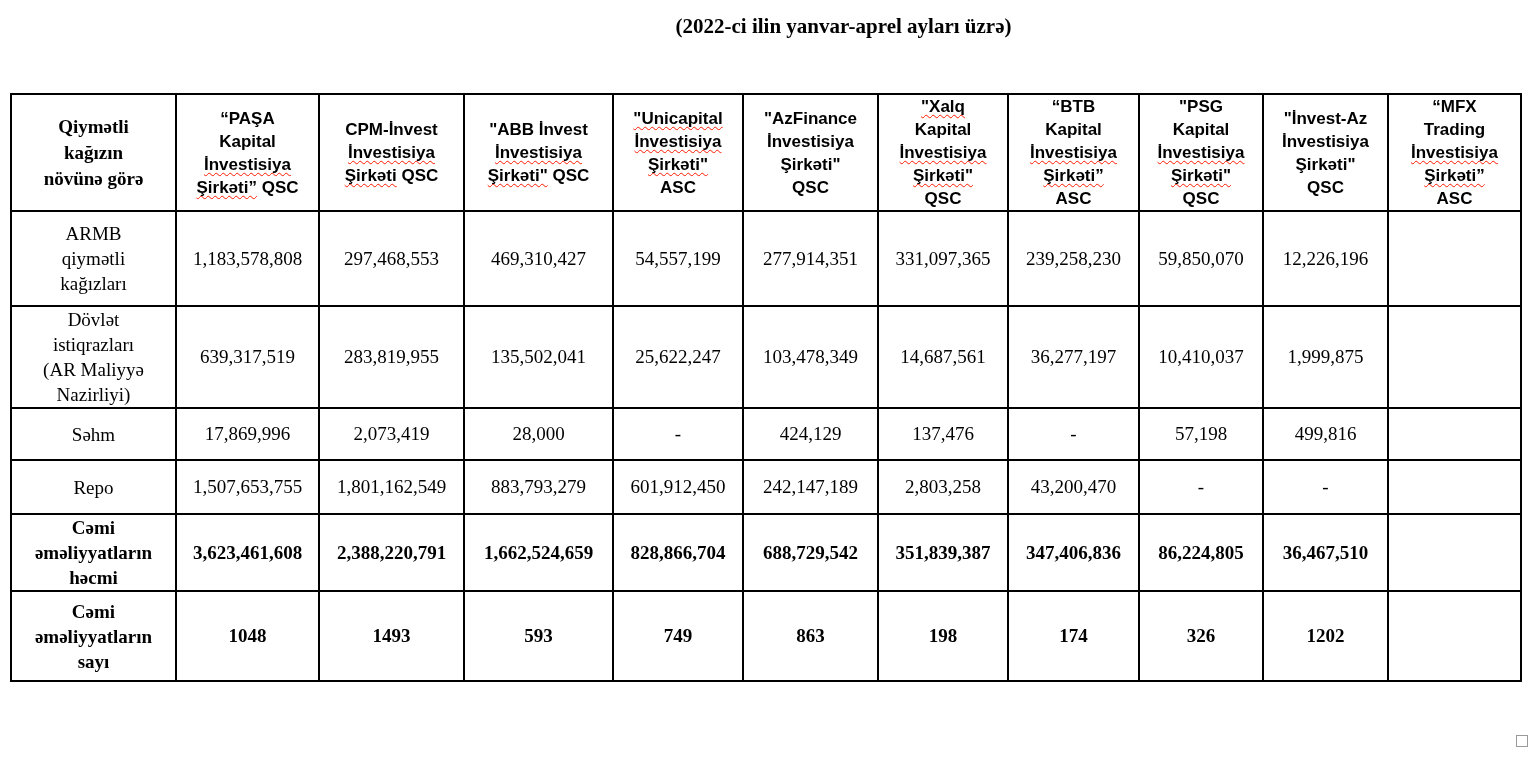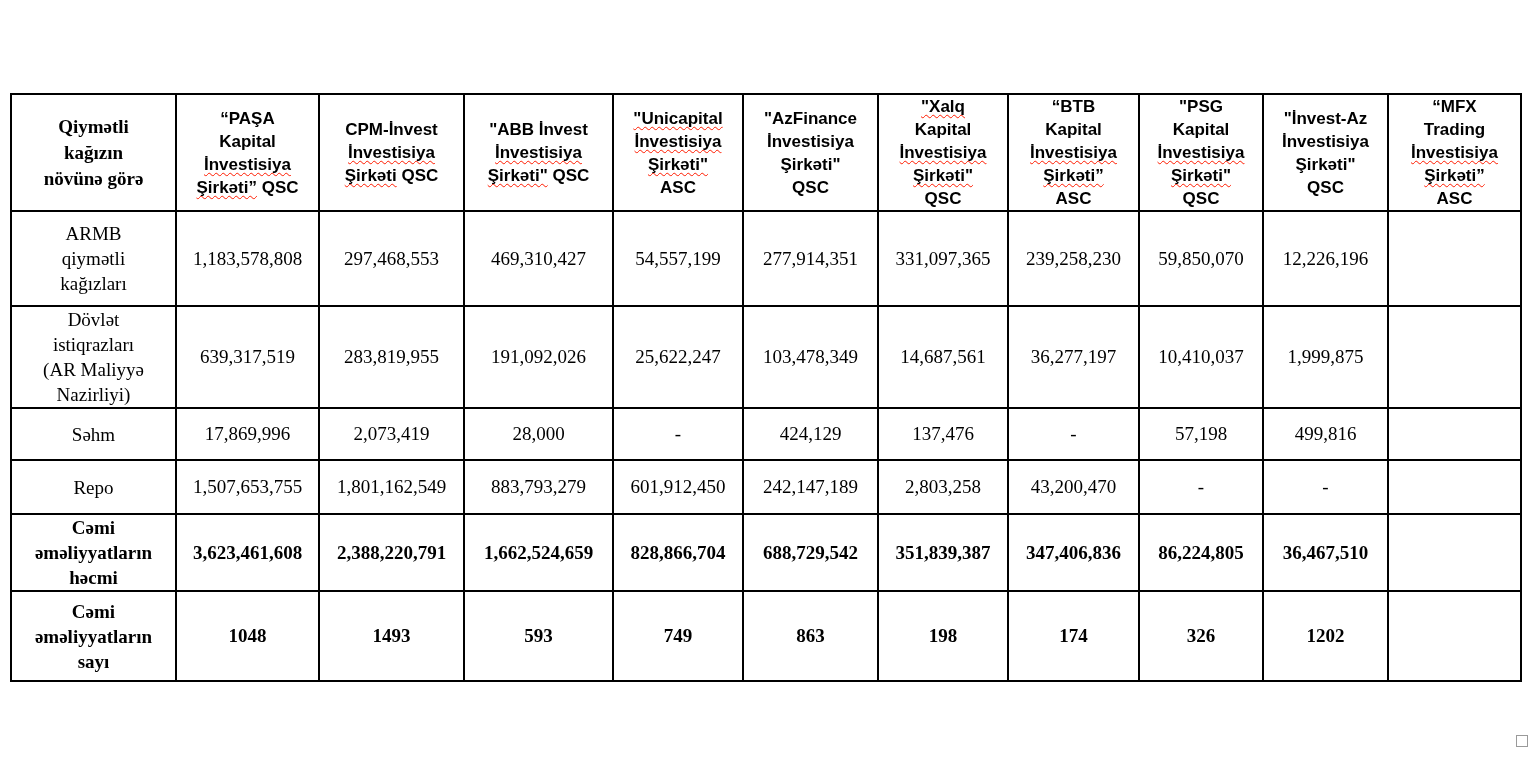--- a/index.html
+++ b/index.html
@@ -94,20 +94,21 @@
     border: 1.5px solid #9a9a9a;
     background: #ffffff;
   }
 </style>
 </head>
 <body>
 
 <div class="page">
 
   <div class="title-block">
+    <div class="doc-title">(2022-ci ilin yanvar-aprel ayları üzrə)</div>
   </div>
 
   <table class="data-table">
     <colgroup>
       <col style="width:165px">
         <col style="width:143px">
         <col style="width:145px">
         <col style="width:149px">
       <col style="width:130px">
         <col style="width:135px">
@@ -208,21 +209,21 @@
         </tr>
         <tr>
           <th>
             <div>Dövlət</div>
             <div>istiqrazları</div>
             <div>(AR Maliyyə</div>
             <div>Nazirliyi)</div>
           </th>
           <td>639,317,519</td>
           <td>283,819,955</td>
-          <td>191,092,026</td>
+          <td>135,502,041</td>
           <td>25,622,247</td>
           <td>103,478,349</td>
           <td>14,687,561</td>
           <td>36,277,197</td>
           <td>10,410,037</td>
           <td>1,999,875</td>
           <td></td>
         </tr>
         <tr>
           <th>

